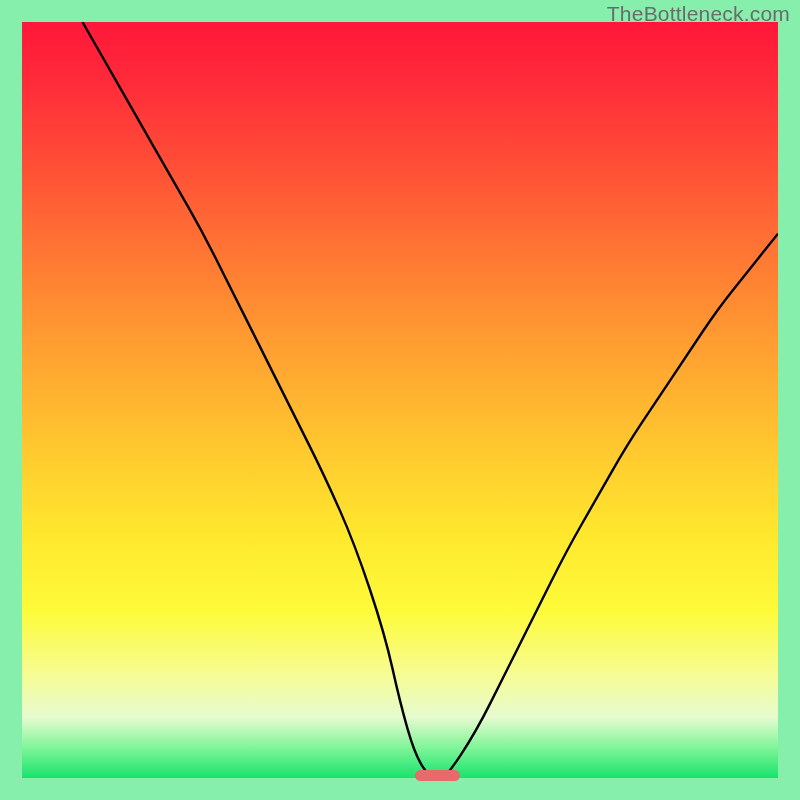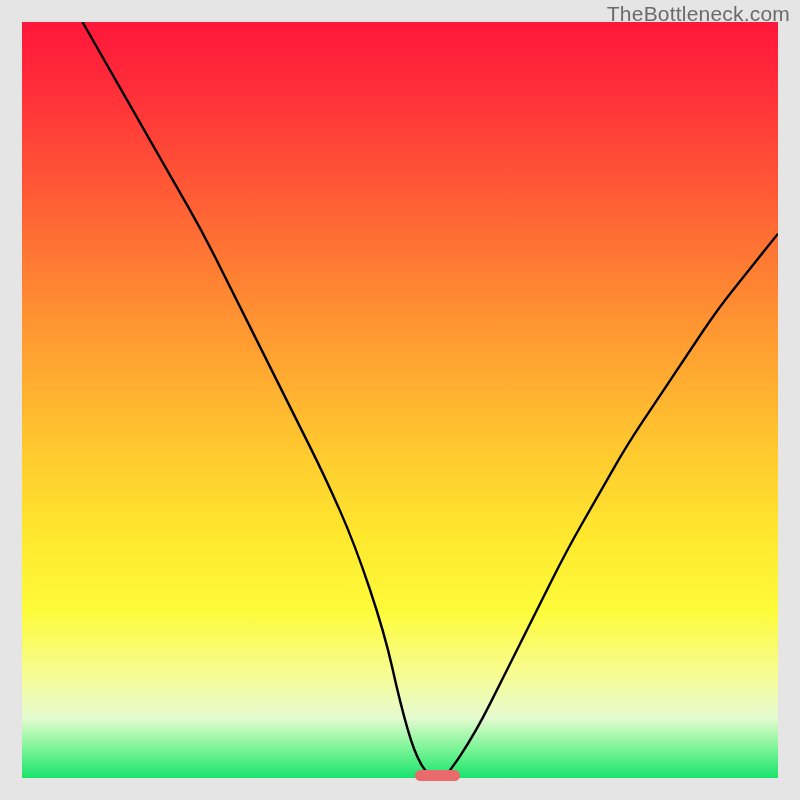--- a/index.html
+++ b/index.html
@@ -8,21 +8,21 @@
     width: 800px;
     height: 800px;
     background: #000;
     overflow: hidden;
     font-family: Arial, Helvetica, sans-serif;
   }
   .frame {
     position: relative;
     width: 800px;
     height: 800px;
-    background: #e5e5e5;
+    background: #86efac;
   }
   .plot-area {
     position: absolute;
     left: 22px;
     top: 22px;
     width: 756px;
     height: 756px;
     background: linear-gradient(to bottom,
       #ff173a 0%,
       #ff2b3a 8%,

